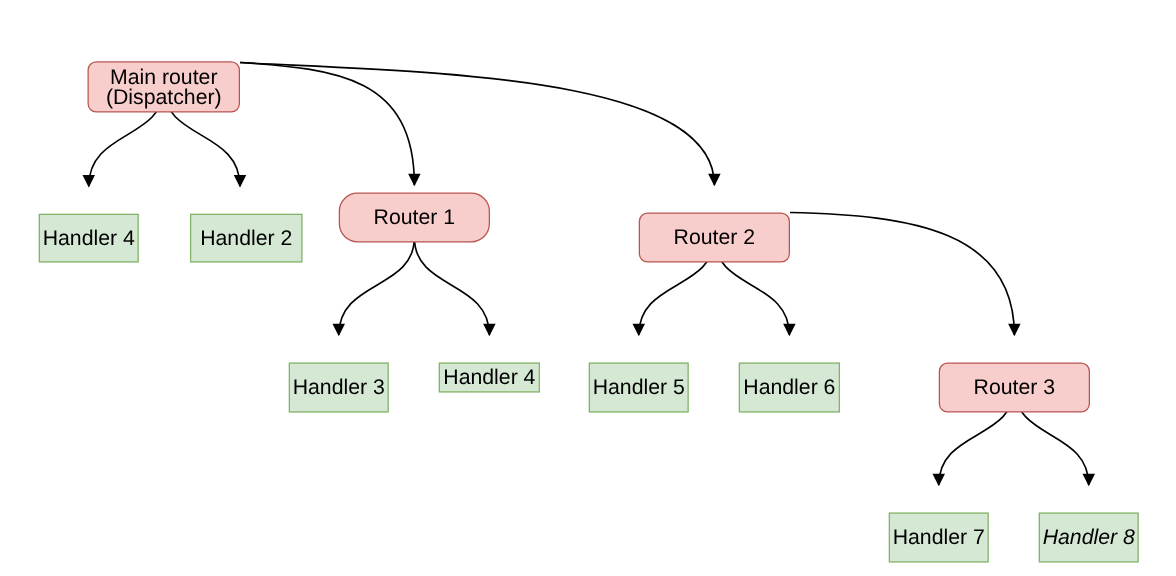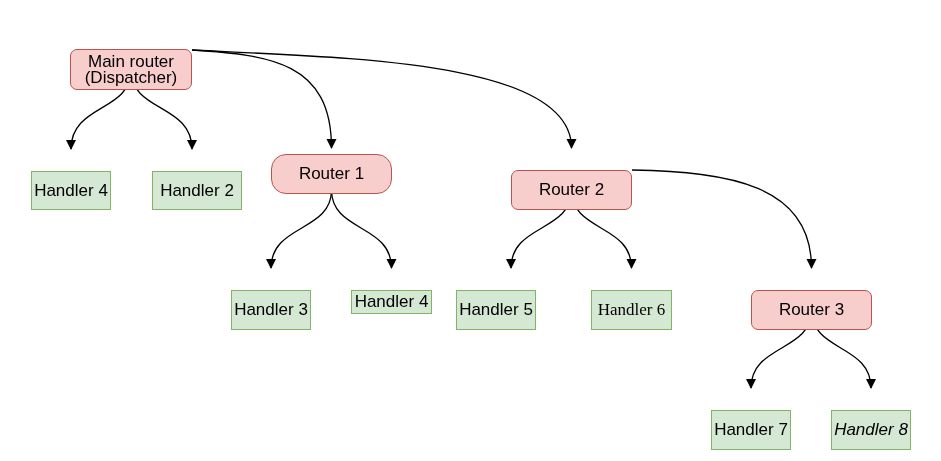--- a/index.html
+++ b/index.html
@@ -58,22 +58,22 @@
     border-radius: 0;
   }
   
   #n-main { left: 70px;  top: 29px;  width: 122px; height: 41px; }
   #n-h1   { left: 31px;  top: 151px; width: 80px;  height: 39px; }
   #n-h2   { left: 152px; top: 151px; width: 90px;  height: 39px; }
   #n-r1   { left: 271px; top: 134px; width: 121px; height: 40px; border-radius: 15px; }
   #n-r2   { left: 511px; top: 150px; width: 121px; height: 40px; }
   #n-h3   { left: 231px; top: 270px; width: 80px;  height: 40px; }
   #n-h4   { left: 351px; top: 270px; width: 81px;  height: 24px; }
-  #n-h5   { left: 456px; top: 270px; width: 80px;  height: 40px; }
-  #n-h6   { left: 591px; top: 270px; width: 81px;  height: 40px; font-family: Liberation Serif, serif; }
+  #n-h5   { left: 471px; top: 270px; width: 80px;  height: 40px; }
+  #n-h6   { left: 591px; top: 270px; width: 81px;  height: 40px; }
   #n-r3   { left: 751px; top: 270px; width: 121px; height: 40px; }
   #n-h7   { left: 711px; top: 390px; width: 80px;  height: 40px; }
   #n-h8   { left: 831px; top: 390px; width: 80px;  height: 40px; font-style: italic; }
 </style>
 </head>
 <body>
 
 <div class="canvas">
 
   <svg class="edge-layer" viewBox="0 0 941 461" xmlns="http://www.w3.org/2000/svg">

